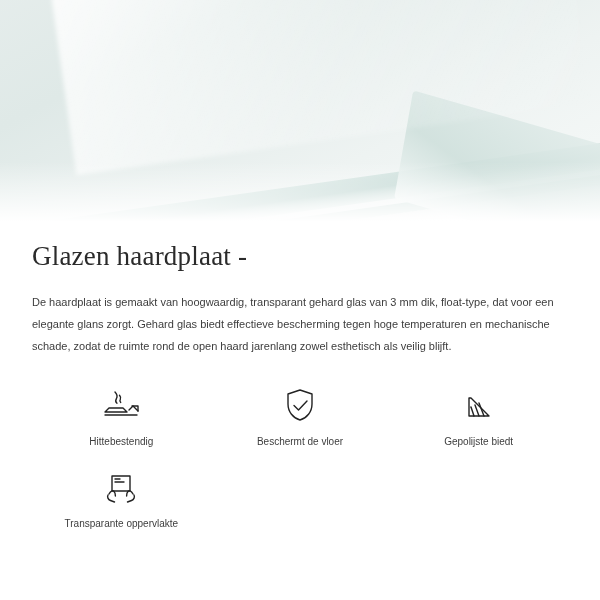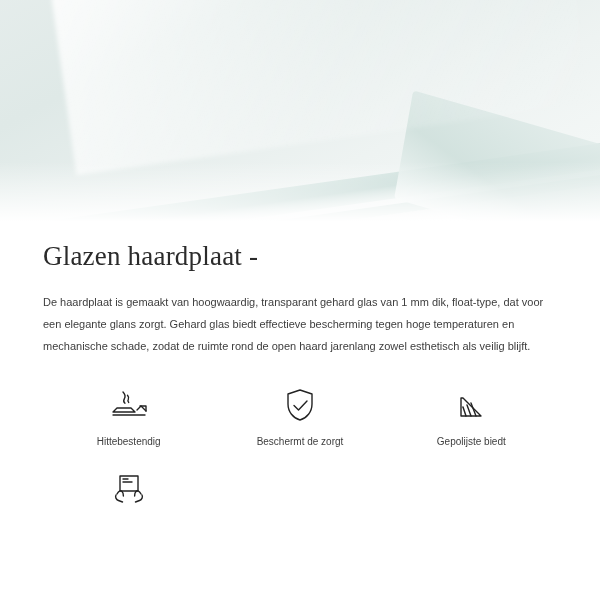--- a/index.html
+++ b/index.html
@@ -82,21 +82,21 @@
     left: 0;
     right: 0;
     bottom: 0;
     height: 70px;
     background: linear-gradient(180deg, rgba(255,255,255,0) 0%, #ffffff 85%);
   }
 
   
   .content {
     position: relative;
-    padding: 0 43px;
+    padding: 0 32px;
   }
   .headline {
     font-family: "Liberation Serif", serif;
     font-size: 27px;
     line-height: 33px;
     color: #2b2b2b;
     font-weight: 400;
     margin: 8px 0 0 0;
     letter-spacing: 0.2px;
   }
@@ -157,21 +157,21 @@
     <div class="glass-sheen"></div>
     <div class="hero-fade"></div>
   </div>
 
   <div class="content">
 
     <h1 class="headline">
       <span class="line">Glazen haardplaat -</span>
     </h1>
 
-    <p class="paragraph">De haardplaat is gemaakt van hoogwaardig, transparant gehard glas van 1 mm dik, float-type, dat voor een elegante glans zorgt. Gehard glas biedt effectieve bescherming tegen hoge temperaturen en mechanische schade, zodat de ruimte rond de open haard jarenlang zowel esthetisch als veilig blijft.</p>
+    <p class="paragraph">De haardplaat is gemaakt van hoogwaardig, transparant gehard glas van 3 mm dik, float-type, dat voor een elegante glans zorgt. Gehard glas biedt effectieve bescherming tegen hoge temperaturen en mechanische schade, zodat de ruimte rond de open haard jarenlang zowel esthetisch als veilig blijft.</p>
 
     <div class="features">
 
       <div class="feature">
         <span class="feature-icon">
           <svg width="44" height="40" viewBox="0 0 44 40" fill="none" stroke="#222" stroke-width="1.4" stroke-linecap="round" stroke-linejoin="round">
             <path d="M16 6c2.2 2.4 2.6 4.6 1.4 6.6-1.1 1.9-1 3.4.6 4.6"></path>
             <path d="M20.5 9.2c1.3 1.5 1.5 2.9.8 4.2-.7 1.2-.6 2.2.4 3"></path>
             <path d="M10 22h14l4 4H6z"></path>
             <path d="M6 29h32"></path>
@@ -183,21 +183,21 @@
       </div>
 
 
       <div class="feature">
         <span class="feature-icon">
           <svg width="44" height="40" viewBox="0 0 44 40" fill="none" stroke="#222" stroke-width="1.4" stroke-linecap="round" stroke-linejoin="round">
             <path d="M22 4l12 4v10c0 8-5.2 14-12 16-6.8-2-12-8-12-16V8z"></path>
             <path d="M16 19.5l4.5 4.5L29 15"></path>
           </svg>
         </span>
-        <span class="feature-label">Beschermt de zorgt</span>
+        <span class="feature-label">Beschermt de vloer</span>
       </div>
 
 
       <div class="feature">
         <span class="feature-icon">
           <svg width="44" height="40" viewBox="0 0 44 40" fill="none" stroke="#222" stroke-width="1.4" stroke-linecap="round" stroke-linejoin="round">
             <path d="M12 30h20L14 12h-2z"></path>
             <path d="M17 30l-3-9"></path>
             <path d="M22 30l-4-11"></path>
             <path d="M27 30l-5-13"></path>
@@ -210,17 +210,18 @@
         <span class="feature-icon">
           <svg width="44" height="40" viewBox="0 0 44 40" fill="none" stroke="#222" stroke-width="1.4" stroke-linecap="round" stroke-linejoin="round">
             <rect x="13" y="8" width="18" height="15"></rect>
             <path d="M16 11l5 0M16 14l9 0"></path>
             <path d="M10 26c1.5-3 3.5-4 5-2.5 1.2 1.2 1.4 3 1.4 4.5"></path>
             <path d="M9 27c-1 2 0 4.5 2.5 5.5l4 1.5"></path>
             <path d="M34 26c-1.5-3-3.5-4-5-2.5-1.2 1.2-1.4 3-1.4 4.5"></path>
             <path d="M35 27c1 2 0 4.5-2.5 5.5l-4 1.5"></path>
           </svg>
         </span>
+        <span class="feature-label">Transparante oppervlakte</span>
       </div>
 
     </div>
   </div>
 </div>
 
 </body></html>

